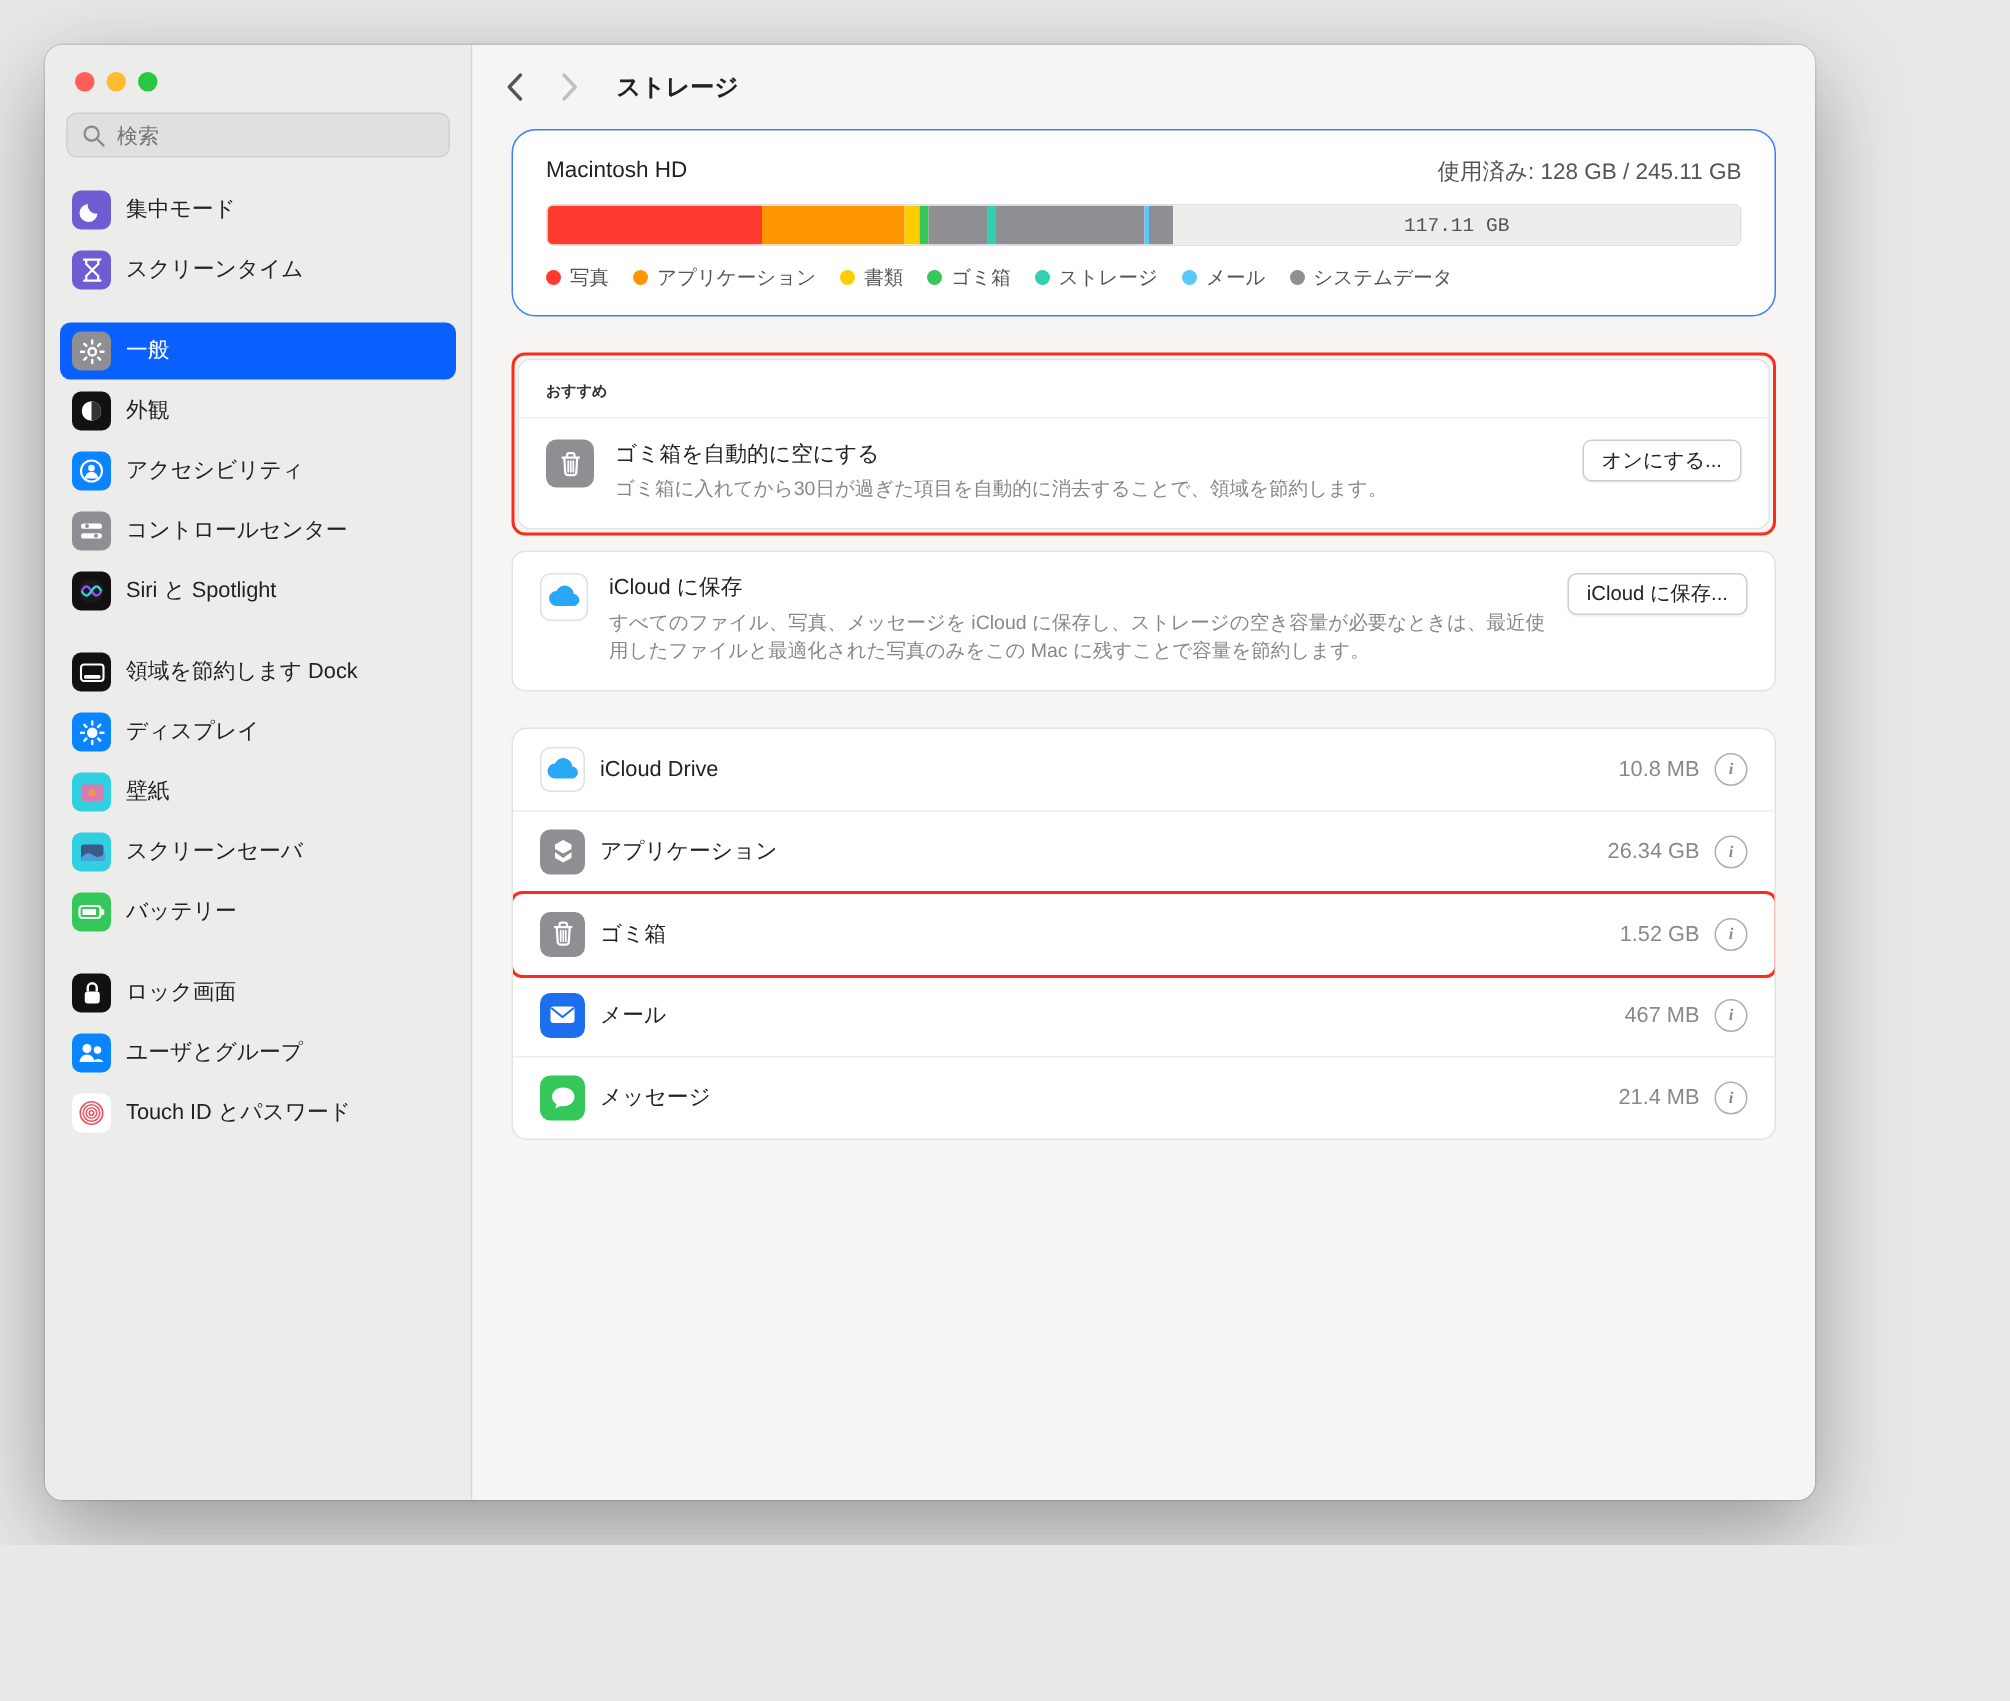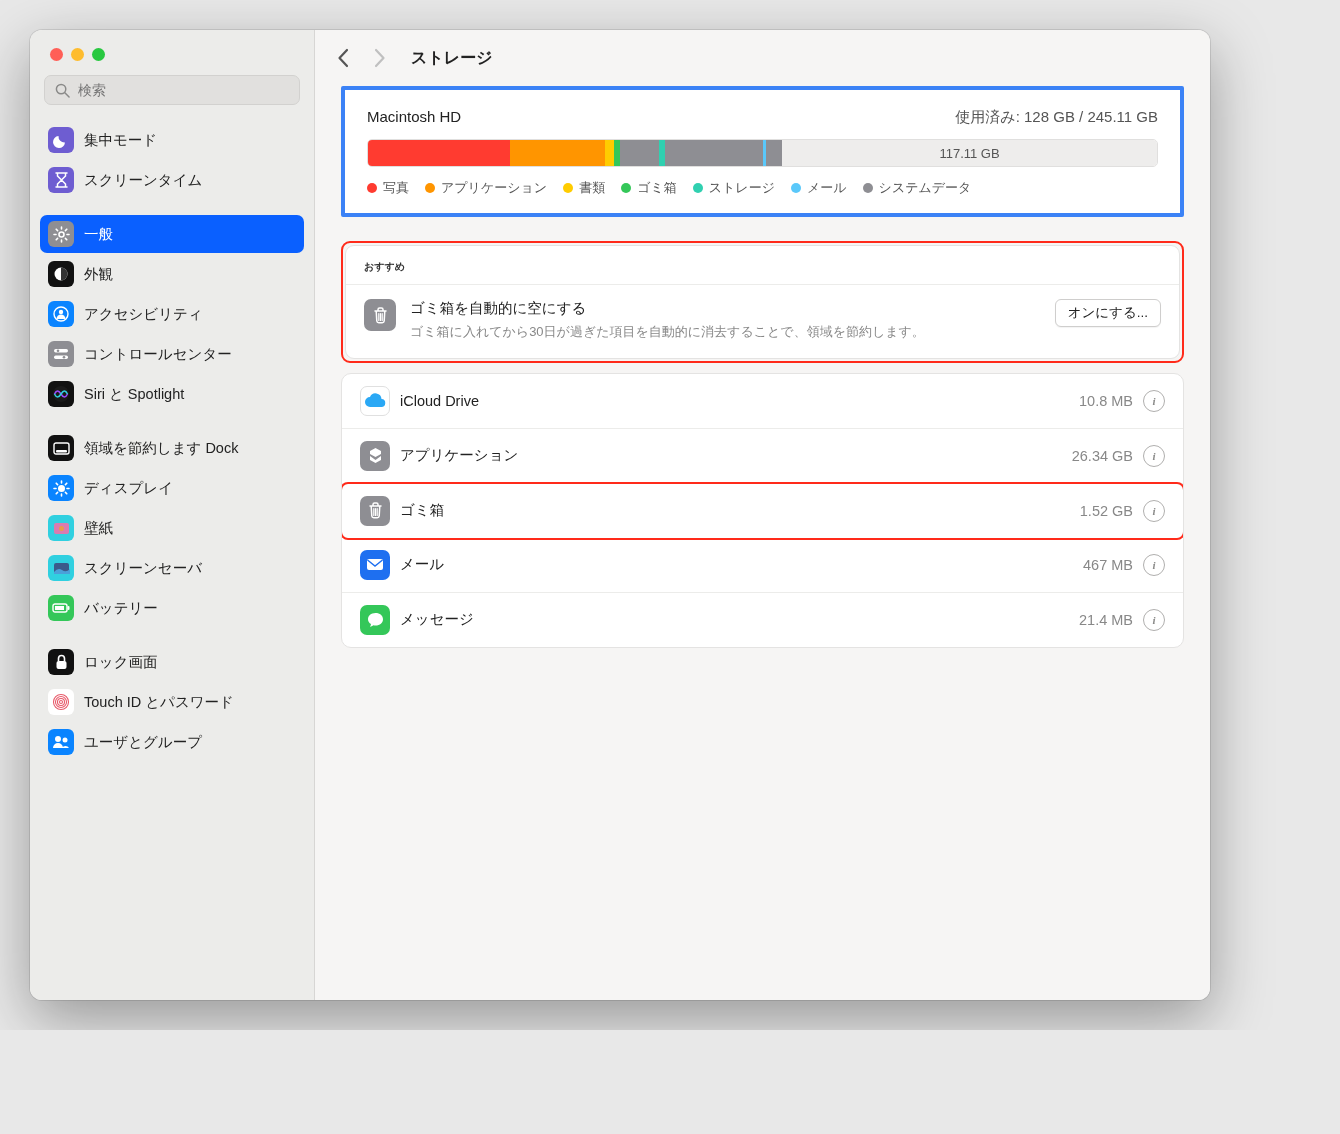--- a/index.html
+++ b/index.html
@@ -16,21 +16,21 @@
 .sb-item { display: flex; align-items: center; gap: 10px; padding: 6px 8px; border-radius: 7px; font-size: 14.5px; color: #222; cursor: pointer; margin-bottom: 2px; line-height: 1.25; }
 .sb-item.active { background: #0a60ff; color: #fff; }
 .sb-icon { width: 26px; height: 26px; border-radius: 6px; display: inline-flex; align-items: center; justify-content: center; color: #fff; font-size: 15px; flex-shrink: 0; }
 .sb-sep { height: 14px; }
 .main { flex: 1; background: #f6f5f4; display: flex; flex-direction: column; }
 .topbar { display: flex; align-items: center; gap: 8px; padding: 14px 20px 14px 14px; }
 .nav-btn { width: 28px; height: 28px; border-radius: 6px; display: inline-flex; align-items: center; justify-content: center; color: #565656; cursor: pointer; font-size: 20px; }
 .nav-btn.dis { color: #c0c0c0; }
 .title { font-size: 16px; font-weight: 700; color: #222; margin-left: 10px; }
 .content { flex: 1; overflow-y: auto; padding: 0 26px 20px 26px; scrollbar-width: thin; }
-.panel { background: #fff; border: 4px solid #3b82f6; border-radius: 2px; padding: 18px 22px 16px; margin-bottom: 24px; }
+.panel { background: #fff; border: 1px solid #3b82f6; border-radius: 16px; padding: 18px 22px 16px; margin-bottom: 24px; }
 .disk-head { display: flex; justify-content: space-between; font-size: 15px; color: #555; margin-bottom: 12px; }
 .disk-name { color: #222; }
 .bar { display: flex; height: 28px; border-radius: 5px; overflow: hidden; margin-bottom: 12px; border: 1px solid #e0dfde; }
 .bar span { display: block; height: 100%; }
 .bar .free { background: #eeedec; color: #555; font-size: 13px; display: flex; align-items: center; justify-content: center; }
 .legend { display: flex; flex-wrap: wrap; gap: 16px; font-size: 13px; color: #555; }
 .legend div { display: flex; align-items: center; gap: 6px; }
 .legend .dot { width: 10px; height: 10px; border-radius: 50%; display: inline-block; }
 .highlight { border: 2.5px solid #ff2a1a; border-radius: 9px; padding: 2px; margin-bottom: 10px; }
 .section-panel { background: #fff; border: 1px solid #e4e3e2; border-radius: 9px; overflow: hidden; }
@@ -195,41 +195,41 @@
         <div class="sb-item">
           <span class="sb-icon" style="background: rgb(17, 17, 17);">
             <svg width="13" height="16" viewBox="0 0 13 16">
               <rect x="1.5" y="7" width="10" height="8" rx="2" fill="#fff"></rect>
               <path d="M3.5 7V4.5a3 3 0 0 1 6 0V7" fill="none" stroke="#fff" stroke-width="1.6"></path>
             </svg>
           </span>
           <span style="white-space: pre-line;">ロック画面</span>
         </div>
         <div class="sb-item">
+          <span class="sb-icon" style="background: rgb(10, 132, 255);">
+            <svg width="18" height="14" viewBox="0 0 18 14">
+              <circle cx="6" cy="4" r="3" fill="#fff"></circle>
+              <circle cx="13" cy="5" r="2.5" fill="#fff"></circle>
+              <path d="M1 13a5 5 0 0 1 10 0M10 13a4 4 0 0 1 7 0" fill="#fff"></path>
+            </svg>
+          </span>
+          <span style="white-space: pre-line;">ユーザとグループ</span>
+        </div>
+        <div class="sb-item">
           <span class="sb-icon" style="background: rgb(255, 255, 255);">
             <svg width="18" height="18" viewBox="0 0 18 18">
               <g fill="none" stroke="#e85a6a" stroke-width="1.1">
                 <circle cx="9" cy="9" r="7.5"></circle>
                 <circle cx="9" cy="9" r="5.5"></circle>
                 <circle cx="9" cy="9" r="3.5"></circle>
                 <circle cx="9" cy="9" r="1.5"></circle>
               </g>
             </svg>
           </span>
           <span style="white-space: pre-line;">Touch ID とパスワード</span>
-        </div>
-        <div class="sb-item">
-          <span class="sb-icon" style="background: rgb(10, 132, 255);">
-            <svg width="18" height="14" viewBox="0 0 18 14">
-              <circle cx="6" cy="4" r="3" fill="#fff"></circle>
-              <circle cx="13" cy="5" r="2.5" fill="#fff"></circle>
-              <path d="M1 13a5 5 0 0 1 10 0M10 13a4 4 0 0 1 7 0" fill="#fff"></path>
-            </svg>
-          </span>
-          <span style="white-space: pre-line;">ユーザとグループ</span>
         </div>
       </div>
   </div>
 
   <div class="main">
     <div class="topbar">
       <span class="nav-btn">
         <svg width="11" height="18" viewBox="0 0 11 18">
             <path d="M9 1 L1.5 9 L9 17" fill="none" stroke="currentColor" stroke-width="2.2" stroke-linecap="round" stroke-linejoin="round"></path>
           </svg>
@@ -252,21 +252,21 @@
         <div class="bar" id="storage-bar">
             <span style="background: rgb(255, 59, 48); width: 18%;"></span>
             <span style="background: rgb(255, 149, 0); width: 12%;"></span>
             <span style="background: rgb(255, 204, 0); width: 1.2%;"></span>
             <span style="background: rgb(52, 199, 89); width: 0.7%;"></span>
             <span style="background: rgb(142, 142, 147); width: 5%;"></span>
             <span style="background: rgb(48, 208, 176); width: 0.7%;"></span>
             <span style="background: rgb(142, 142, 147); width: 12.5%;"></span>
             <span style="background: rgb(90, 200, 250); width: 0.4%;"></span>
             <span style="background: rgb(142, 142, 147); width: 2%;"></span>
-            <span class="free" style="width: 47.5%;">117.11 GB</span>
+            <span class="free" style="width: 47.5%; font-family: Liberation Mono, monospace;">117.11 GB</span>
           </div>
         <div class="legend" id="legend">
             <div>
               <span class="dot" style="background: rgb(255, 59, 48);"></span>
               <span>写真</span>
             </div>
             <div>
               <span class="dot" style="background: rgb(255, 149, 0);"></span>
               <span>アプリケーション</span>
             </div>
@@ -305,20 +305,34 @@
               </div>
             <div class="rec-text">
               <div class="rec-title">ゴミ箱を自動的に空にする</div>
               <div class="rec-desc">ゴミ箱に入れてから30日が過ぎた項目を自動的に消去することで、領域を節約します。</div>
             </div>
             <button class="rec-btn">オンにする...</button>
           </div>
         </div>
       </div>
 
+      <div class="section-panel" style="margin-bottom:24px">
+        <div class="rec-row" style="border-top:none">
+          <div class="rec-icon" id="rec1-icon" style="background: rgb(255, 255, 255); color: rgb(42, 168, 245); border: 1px solid rgb(224, 224, 224);">
+              <svg width="22" height="15" viewBox="0 0 22 15">
+                <path d="M6 14a5 5 0 0 1 0-10 6 6 0 0 1 11.5 2A4 4 0 0 1 17 14z" fill="#2aa8f5"></path>
+              </svg>
+            </div>
+          <div class="rec-text">
+            <div class="rec-title">iCloud に保存</div>
+            <div class="rec-desc">すべてのファイル、写真、メッセージを iCloud に保存し、ストレージの空き容量が必要なときは、最近使用したファイルと最適化された写真のみをこの Mac に残すことで容量を節約します。</div>
+          </div>
+          <button class="rec-btn">iCloud に保存...</button>
+        </div>
+      </div>
 
       <div class="cat-panel" id="cat-panel">
           <div class="cat-row">
             <div class="cat-icon" style="background: rgb(255, 255, 255); border: 1px solid rgb(224, 224, 224);">
               <svg width="22" height="15" viewBox="0 0 22 15">
                 <path d="M6 14a5 5 0 0 1 0-10 6 6 0 0 1 11.5 2A4 4 0 0 1 17 14z" fill="#2aa8f5"></path>
               </svg>
             </div>
             <span class="cat-label">iCloud Drive</span>
             <span class="cat-size">10.8 MB</span>

